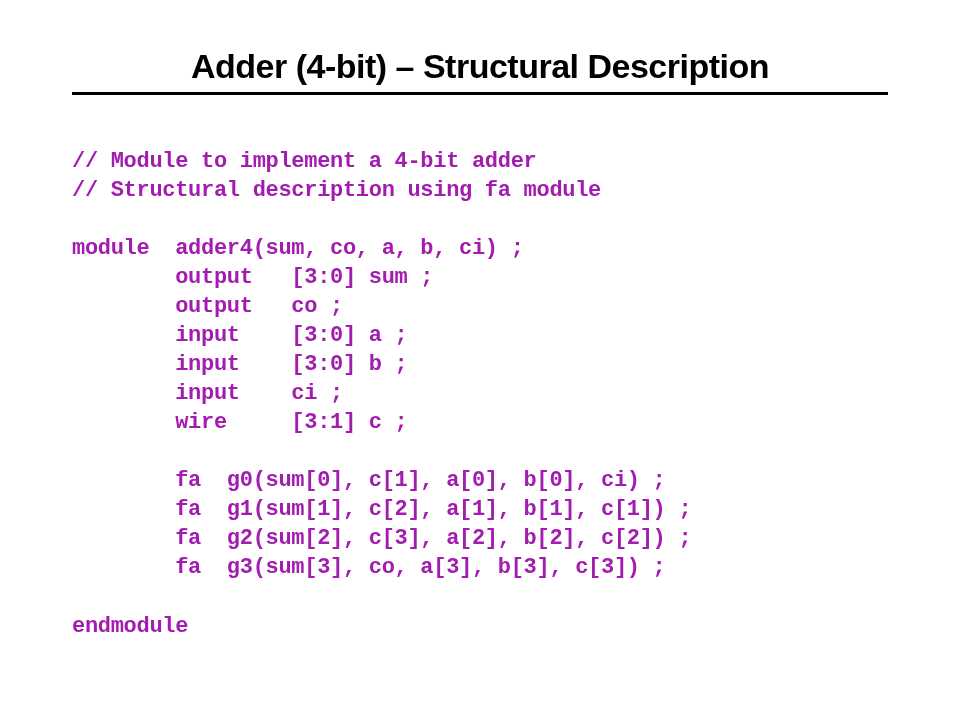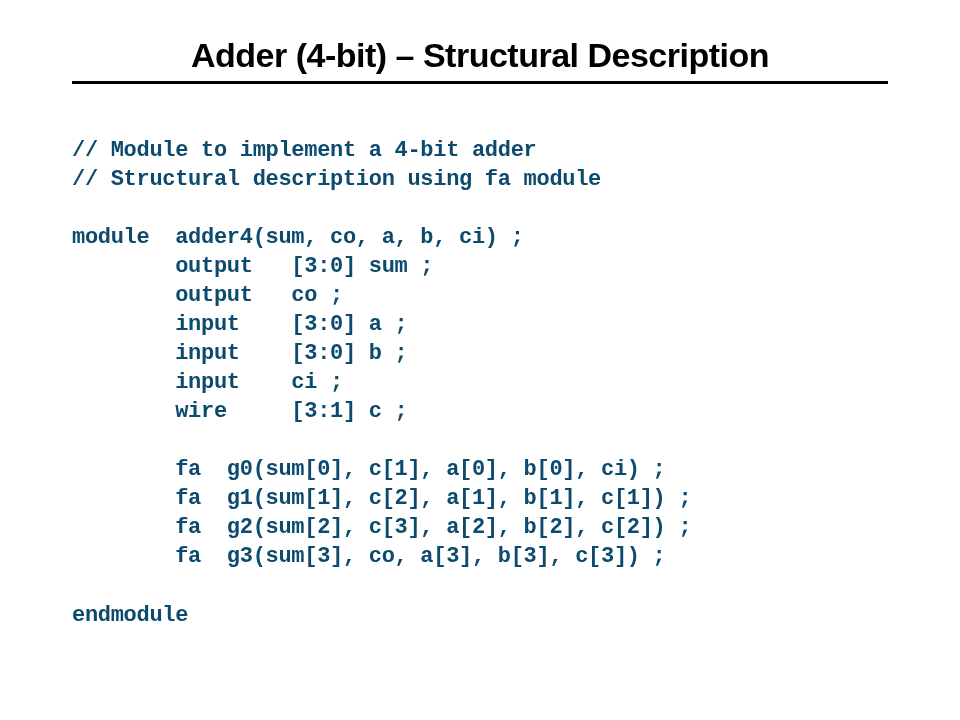--- a/index.html
+++ b/index.html
@@ -5,21 +5,21 @@
     body {
       margin: 0;
       padding: 0;
       width: 960px;
       height: 720px;
       background: #ffffff;
       font-family: Arial, Helvetica, sans-serif;
       overflow: hidden;
     }
     .slide {
-      padding: 36px 72px;
+      padding: 47px 72px;
       box-sizing: border-box;
     }
     .title {
       font-family: "Arial Black", Arial, sans-serif;
       font-weight: 900;
       font-size: 34px;
       color: #000;
       text-align: center;
       margin: 0 0 6px 0;
       letter-spacing: -0.5px;
@@ -27,21 +27,21 @@
     .title-underline {
       width: 816px;
       height: 3px;
       background: #000;
       margin: 0 auto 52px auto;
     }
     .code {
       font-family: "Courier New", Courier, monospace;
       font-size: 22px;
       font-weight: bold;
-      color: #0c4a6e;
+      color: #a21caf;
       line-height: 1.32;
       white-space: pre;
       letter-spacing: -0.3px;
     }
   </style>
 </head>
 <body>
 
 <div class="slide">
   <h1 class="title">Adder (4-bit) – Structural Description</h1>

